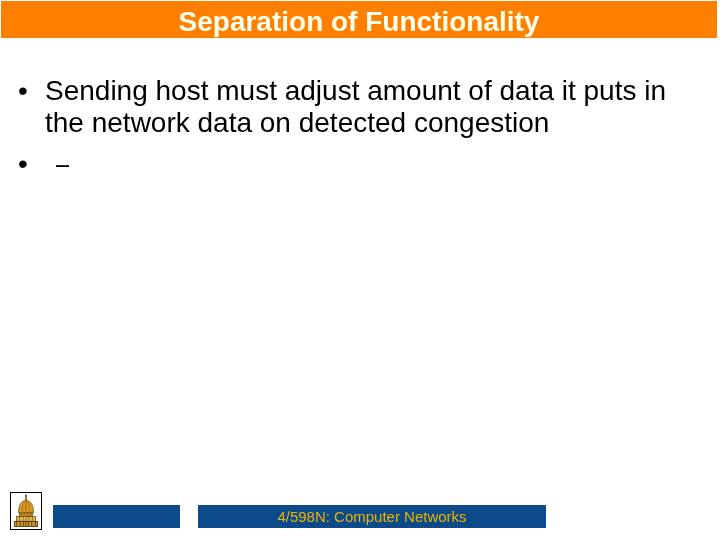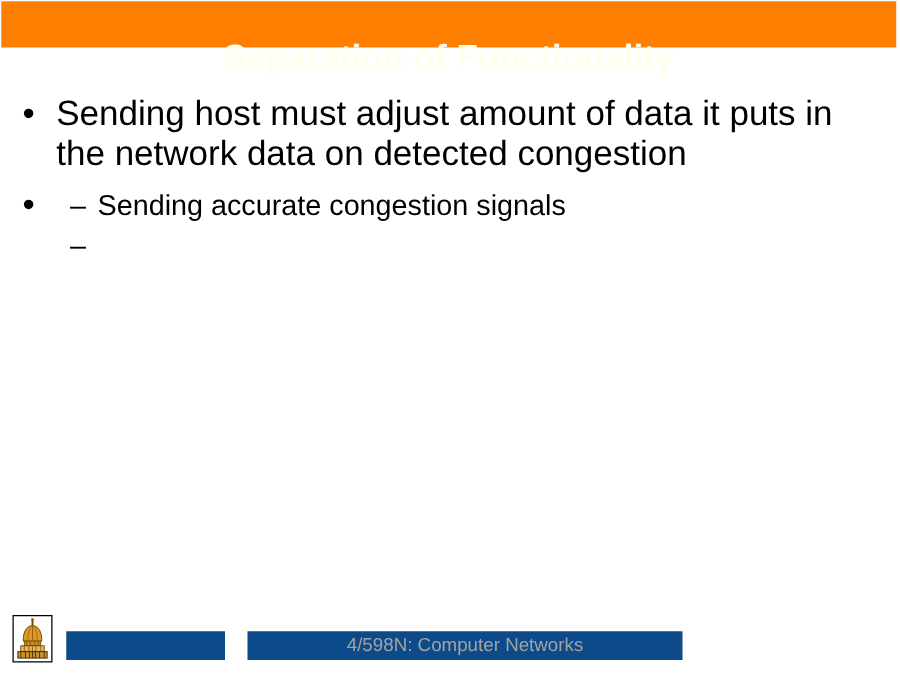--- a/index.html
+++ b/index.html
@@ -15,21 +15,21 @@
   }
   
   .title-bar {
     position: absolute;
     left: 1px; top: 1px;
     width: 716px; height: 37px;
     background: #FF8000;
     display: flex;
     justify-content: center;
     align-items: flex-start;
-    padding-top: 31px;
+    padding-top: 7px;
   }
   .title {
     font-size: 28px;
     line-height: 28px;
     font-weight: bold;
     color: #FFFFEE;
     letter-spacing: 0px;
   }
   
   .content {
@@ -82,21 +82,21 @@
   .footer-bar.short { left: 53px; width: 127px; }
   .footer-bar.long {
     left: 198px; width: 348px;
     display: flex;
     align-items: center;
     justify-content: center;
   }
   .footer-text {
     font-size: 15px;
     line-height: 15px;
-    color: #a3a3a3;
+    color: #eab308;
   }
 </style>
 </head>
 <body>
 
 <div class="slide">
 
   <header class="title-bar">
     <h1 class="title">Separation of Functionality</h1>
   </header>
@@ -105,21 +105,20 @@
     <div class="li l1">
       <span class="marker">•</span>
       <span class="text">Sending host must adjust amount of data it puts in the network data on detected congestion</span>
     </div>
     <div class="li l1">
       <span class="marker">•</span>
     </div>
     <div class="sublist">
       <div class="li l2">
         <span class="marker">–</span>
-        <span class="text">Sending accurate congestion signals</span>
       </div>
       <div class="li l2">
         <span class="marker">–</span>
       </div>
     </div>
   </main>
 
   <div class="logo-box">
     <svg viewBox="0 0 32 38" aria-hidden="true">
 

